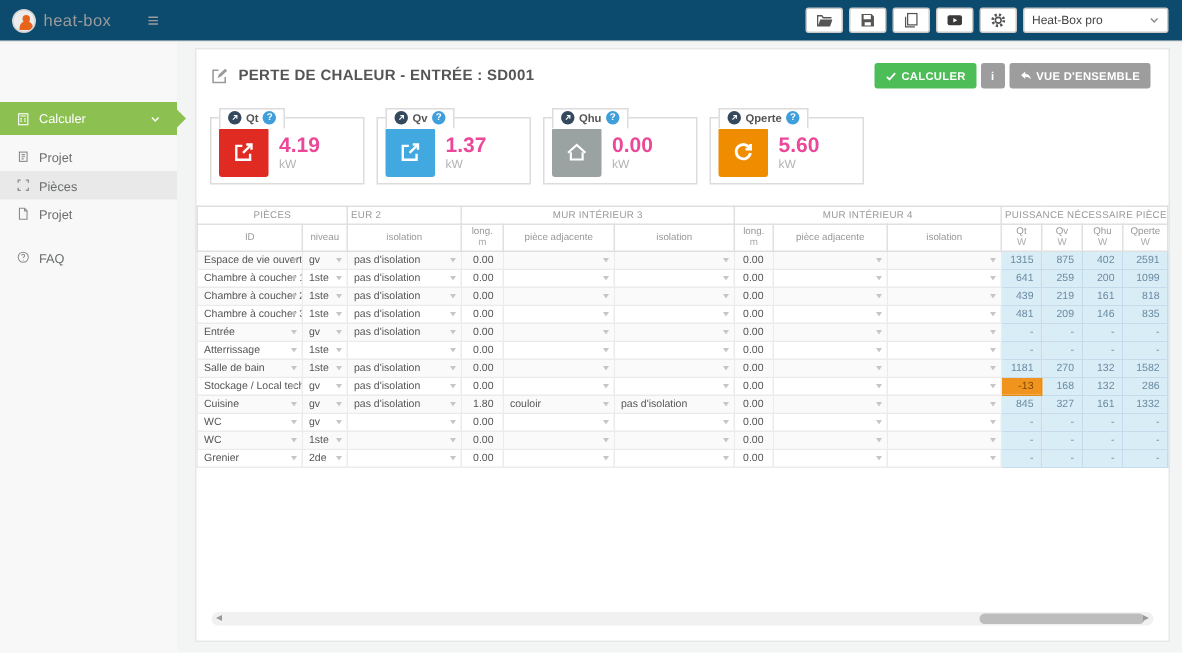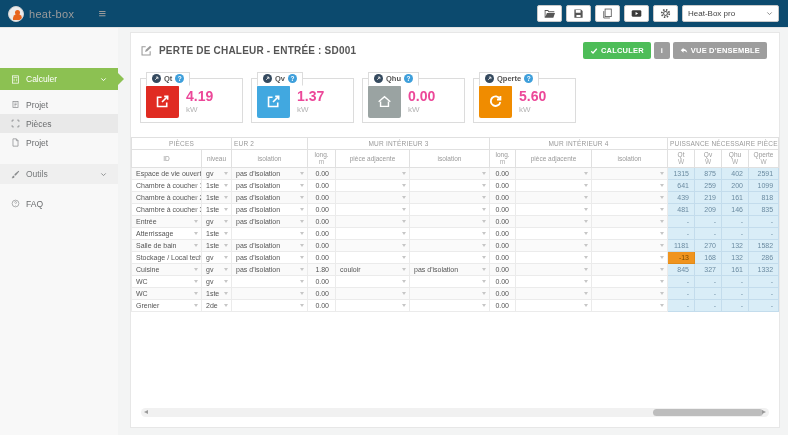--- a/index.html
+++ b/index.html
@@ -203,33 +203,20 @@
         </div>
         <div class="side-item item">
           <span class="icon">
             <svg viewBox="0 0 16 16" fill="none" stroke="currentColor" stroke-width="1.3">
               <path d="M3.5 1.5h6l3 3v10h-9z"></path>
               <path d="M9.5 1.5v3.2h3.2"></path>
             </svg>
           </span>
           <span>Projet</span>
         </div>
-        <div class="side-item section">
-          <span class="icon">
-            <svg viewBox="0 0 16 16" fill="currentColor">
-              <path d="M13.4 1.4l1.2 1.2-5.8 6.8-1.7.6-1.1-1.1.6-1.7zM4.9 10.3c-1.4 0-2.4 1-2.6 2.5-.1.9-.7 1.2-1.3 1.4 2.7 1.3 5.4 0 5.3-2.1z"></path>
-            </svg>
-          </span>
-          <span>Outils</span>
-          <span class="icon chev">
-            <svg viewBox="0 0 16 16" fill="none" stroke="currentColor" stroke-width="2.2">
-              <path d="M3 5.5l5 5 5-5"></path>
-            </svg>
-          </span>
-        </div>
         <div class="side-item item faq">
           <span class="icon">
             <svg viewBox="0 0 16 16" fill="none" stroke="currentColor" stroke-width="1.2">
               <circle cx="8" cy="8" r="6"></circle>
               <path d="M6.3 6.2c0-2.2 3.4-2.2 3.4 0 0 1.2-1.7 1.4-1.7 2.7"></path>
               <circle cx="8" cy="11.4" r=".6" fill="currentColor" stroke="none"></circle>
             </svg>
           </span>
           <span>FAQ</span>
         </div>

